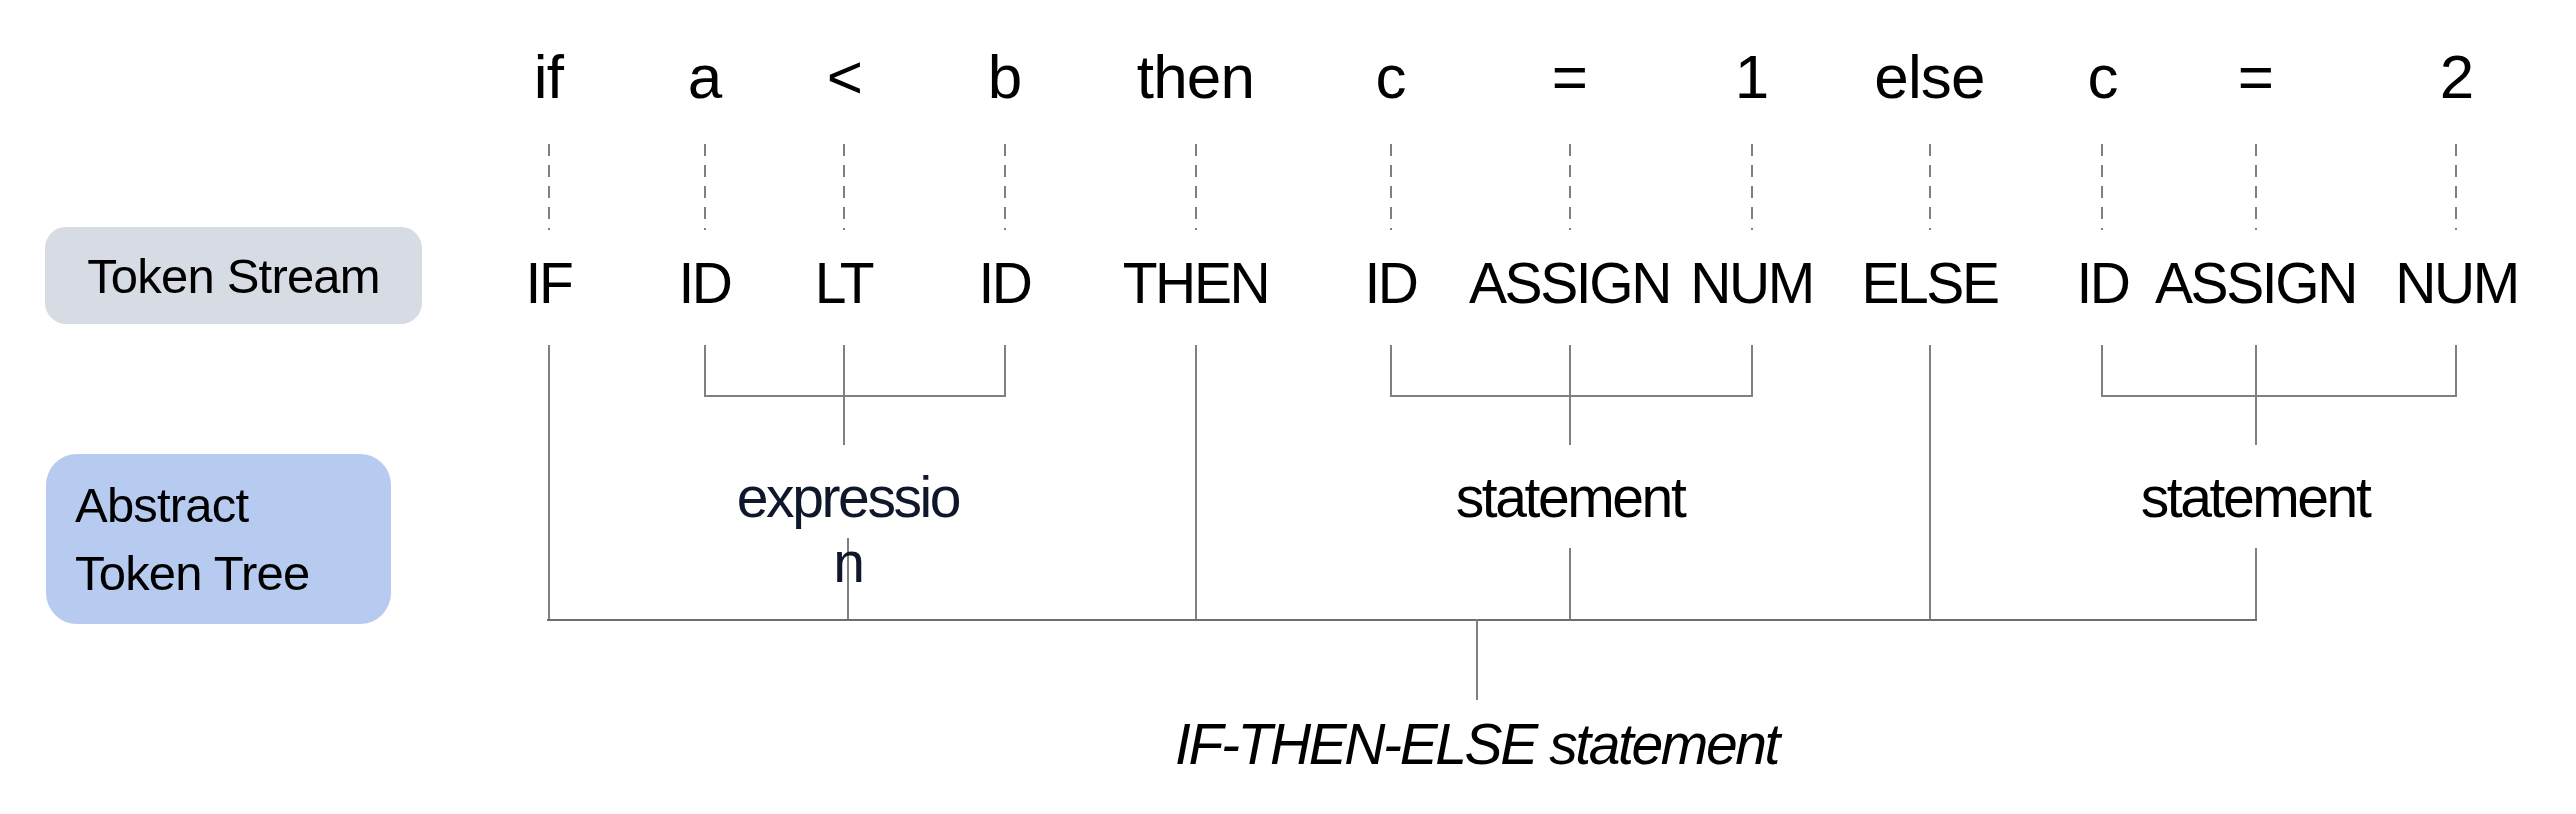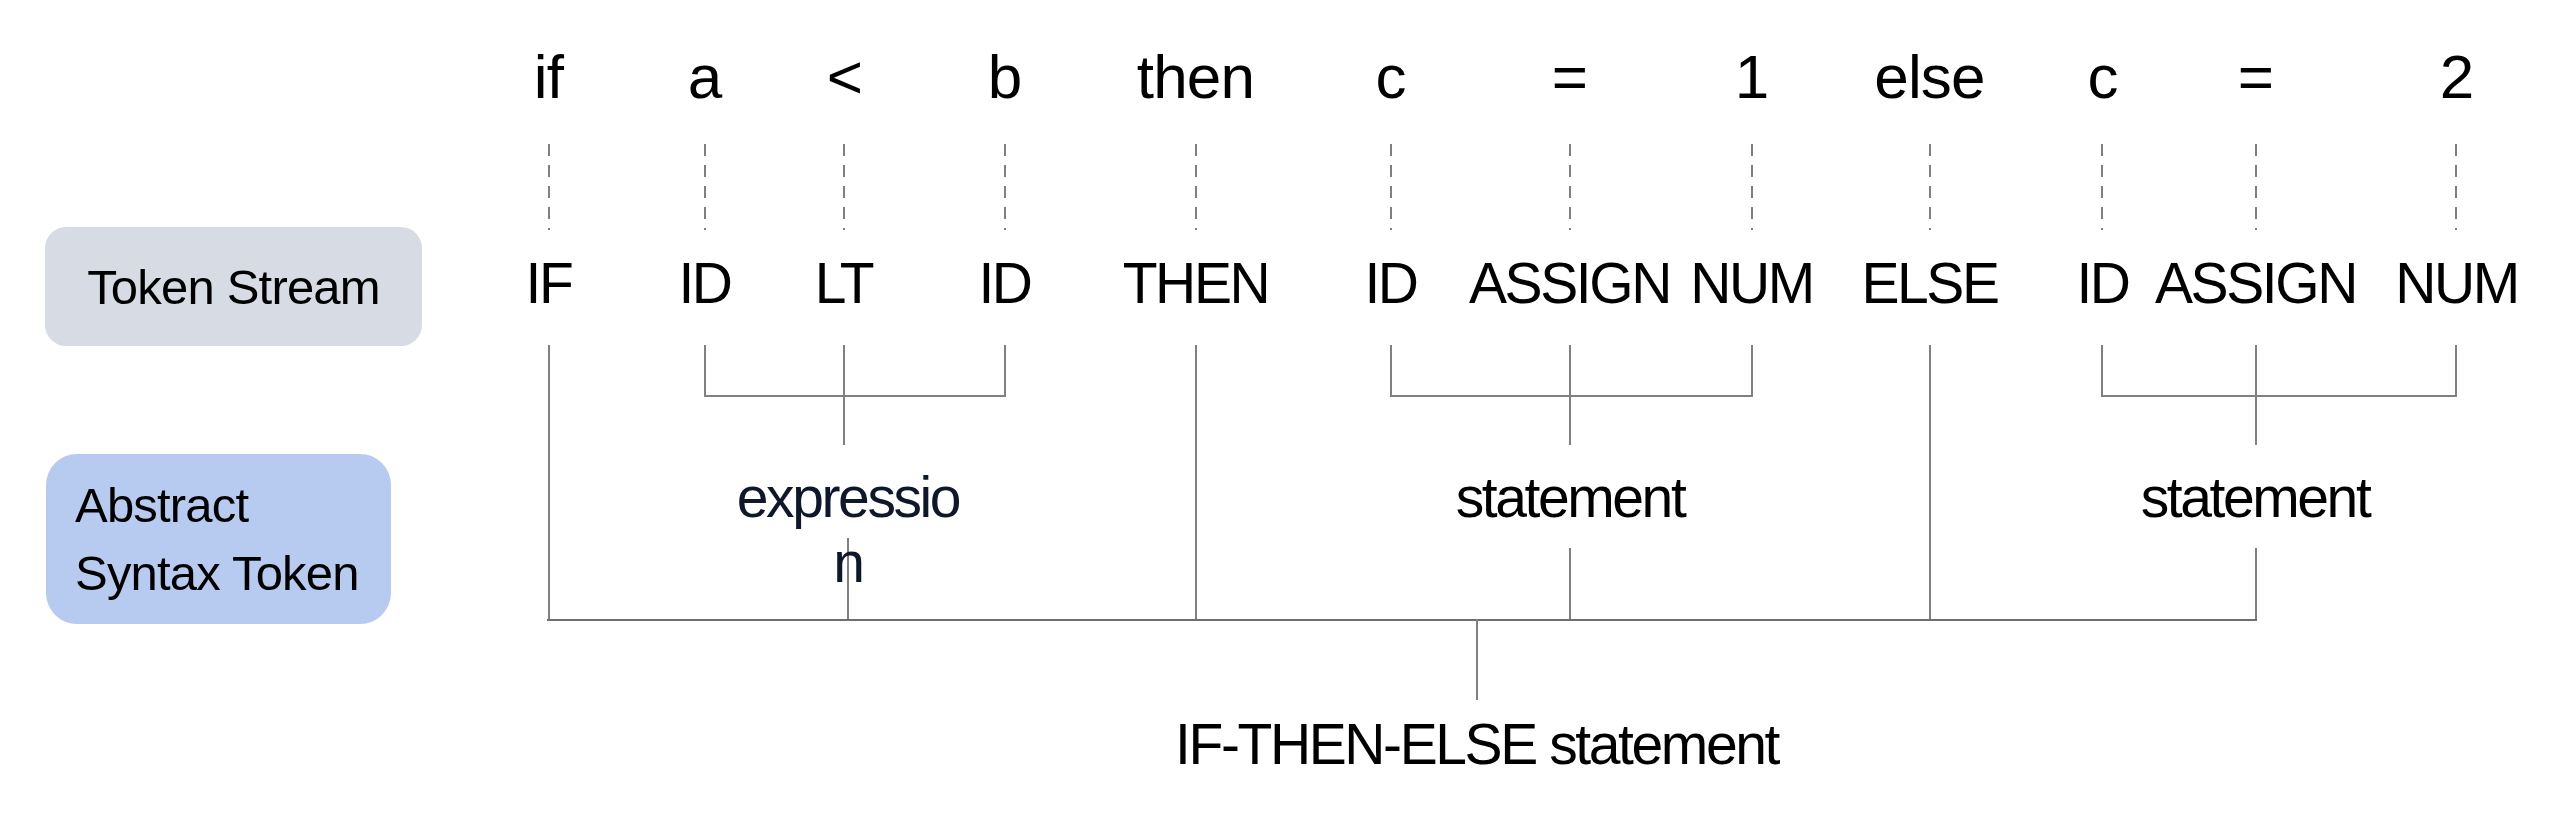--- a/index.html
+++ b/index.html
@@ -40,28 +40,29 @@
     letter-spacing: -2.4px;
     text-align: center;
     white-space: pre-line;
   }
   .root-label {
     font-size: 57px;
     line-height: 1;
     letter-spacing: -2.4px;
     text-align: center;
     white-space: nowrap;
+    font-style: italic;
   }
   .badge {
     display: flex;
     align-items: center;
     box-sizing: border-box;
   }
   .badge-token-stream {
-    left: 45px; top: 227px; width: 377px; height: 119px;
+    left: 45px; top: 227px; width: 377px; height: 97px;
     border-radius: 21px;
     justify-content: center;
   }
   .badge-ast {
     left: 46px; top: 454px; width: 345px; height: 170px;
     border-radius: 31px;
     justify-content: flex-start;
     padding-left: 29px;
   }
   .badge-text {
@@ -75,21 +76,21 @@
 <body>
 
 <div class="canvas">
 
   <div class="abs badge badge-token-stream" id="badge-token-stream" style="background: rgb(215, 219, 227);">
     <span class="badge-text">Token Stream</span>
   </div>
 
   <div class="abs badge badge-ast" id="badge-ast" style="background: rgb(182, 203, 239);">
     <span class="badge-text" id="ast-badge-text">Abstract
-Syntax Token</span>
+Token Tree</span>
   </div>
 
   <div id="gen">
       <div class="abs src-token" style="left: 426px; top: 46px; width: 245px; color: rgb(0, 0, 0);">if</div>
       <div class="abs dash-line" style="left: 548px; top: 144px; height: 86px; background: repeating-linear-gradient(rgb(127, 127, 127) 0px, rgb(127, 127, 127) 12.2px, transparent 12.2px, transparent 21px);"></div>
       <div class="abs tok-name" style="left: 410px; top: 255px; width: 277px; color: rgb(0, 0, 0);">IF</div>
       <div class="abs src-token" style="left: 582px; top: 46px; width: 245px; color: rgb(0, 0, 0);">a</div>
       <div class="abs dash-line" style="left: 704px; top: 144px; height: 86px; background: repeating-linear-gradient(rgb(127, 127, 127) 0px, rgb(127, 127, 127) 12.2px, transparent 12.2px, transparent 21px);"></div>
       <div class="abs tok-name" style="left: 566px; top: 255px; width: 277px; color: rgb(0, 0, 0);">ID</div>
       <div class="abs src-token" style="left: 722px; top: 46px; width: 245px; color: rgb(0, 0, 0);">&lt;</div>

